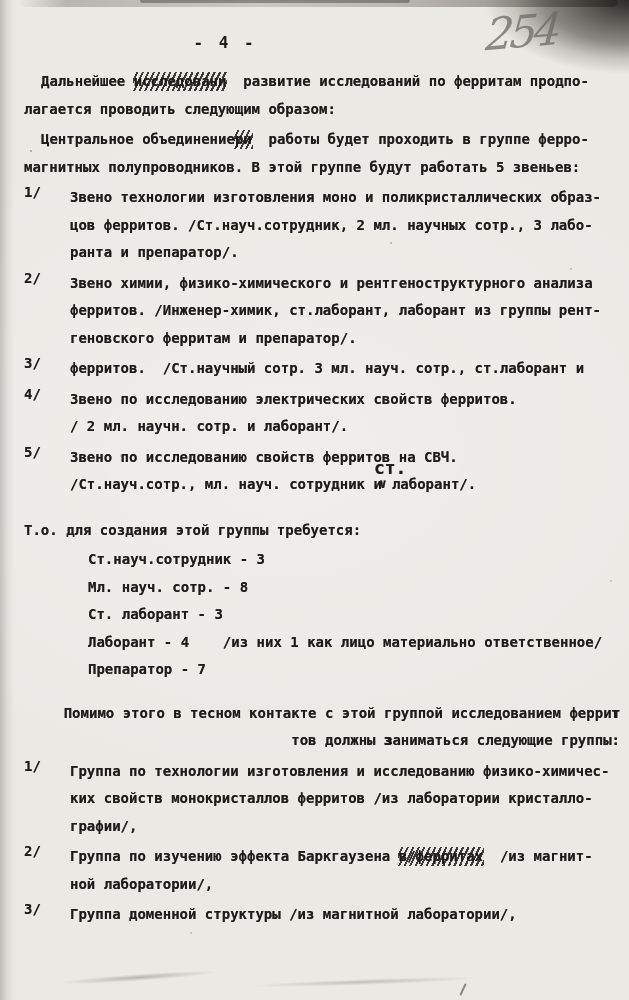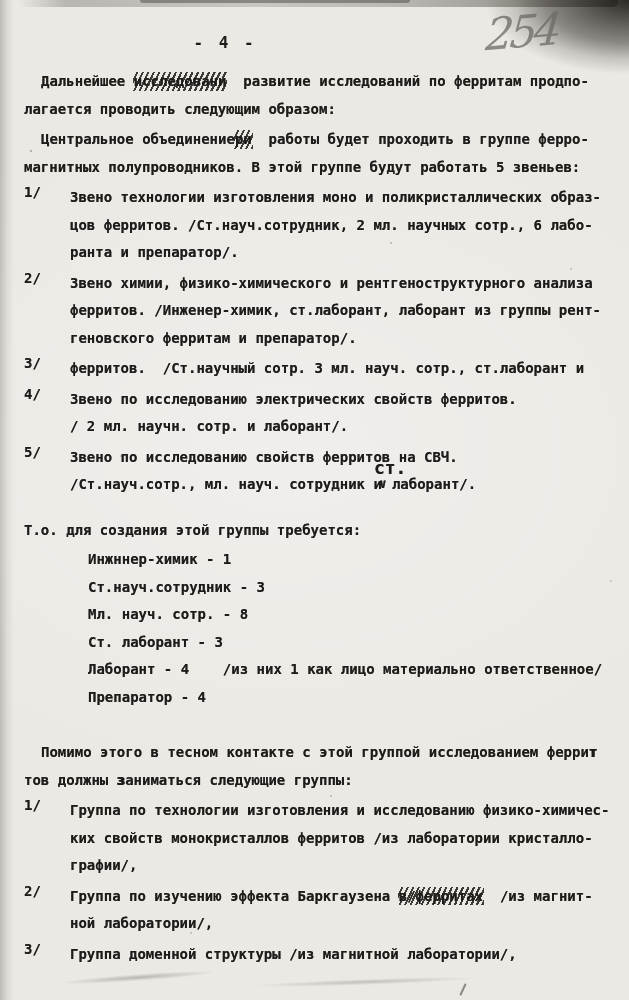--- a/index.html
+++ b/index.html
@@ -48,21 +48,21 @@
   }
   .line { height:27.5px; line-height:27.5px; white-space:pre; }
   .line.indent { padding-left:17px; }
   .block { margin-top:3px; }
   .block:first-child { margin-top:0; }
   .block.item { display:flex; }
   .block.item .num { width:46px; flex:none; }
   .block.item .itext { flex:1; min-width:0; }
   .block.plain { margin-top:18px; }
   .block.staff { margin-top:2px; padding-left:64px; }
-  .block:nth-child(10) { margin-top:28px; }
+  .block:nth-child(10) { margin-top:16px;text-align:right; }
   
   .seg.strike { position:relative; display:inline-block;text-align:center; }
   .seg.strike::after {
     content:""; position:absolute; left:-1px; right:-1px; top:4px; bottom:5px;
     background:repeating-linear-gradient(115deg, transparent 0 3px, rgba(30,28,25,.85) 3px 5px);
   }
   
   .seg.over { text-shadow:.7px 0 0 currentColor, -.7px 0 0 currentColor; }
   
   .ins { position:relative; display:inline-block; width:10px; height:27.5px; vertical-align:bottom; }
@@ -97,21 +97,21 @@
         <div class="line"><span class="seg">лагается проводить следующим образом:</span></div>
       </div>
       <div class="block para">
         <div class="line indent"><span class="seg">Центральное объединение</span><span class="seg strike">ри</span><span class="seg">  работы будет проходить в группе ферро-</span></div>
         <div class="line"><span class="seg">магнитных полупроводников. В этой группе будут работать 5 звеньев:</span></div>
       </div>
       <div class="block item">
         <span class="num">1/</span>
         <div class="itext">
           <div class="line"><span class="seg">Звено технологии изготовления моно и поликристаллических образ-</span></div>
-          <div class="line"><span class="seg">цов ферритов. /Ст.науч.сотрудник, 2 мл. научных сотр., 6 лабо-</span></div>
+          <div class="line"><span class="seg">цов ферритов. /Ст.науч.сотрудник, 2 мл. научных сотр., 3 лабо-</span></div>
           <div class="line"><span class="seg">ранта и препаратор/.</span></div>
         </div>
       </div>
       <div class="block item">
         <span class="num">2/</span>
         <div class="itext">
           <div class="line"><span class="seg">Звено химии, физико-химического и рентгеноструктурного анализа</span></div>
           <div class="line"><span class="seg">ферритов. /Инженер-химик, ст.лаборант, лаборант из группы рент-</span></div>
           <div class="line"><span class="seg">геновского ферритам и препаратор/.</span></div>
         </div>
@@ -133,26 +133,25 @@
         <span class="num">5/</span>
         <div class="itext">
           <div class="line"><span class="seg">Звено по исследованию свойств ферритов на СВЧ.</span></div>
           <div class="line"><span class="seg">/Ст.науч.сотр., мл. науч. сотрудник и</span><span class="ins"><span class="ins-text">ст.</span><span class="ins-caret">∨</span></span><span class="seg">лаборант/.</span></div>
         </div>
       </div>
       <div class="block plain">
         <div class="line"><span class="seg">Т.о. для создания этой группы требуется:</span></div>
       </div>
       <div class="block staff">
-        <div class="line"><span class="seg">Инжннер-химик - 1</span></div>
         <div class="line"><span class="seg">Ст.науч.сотрудник - 3</span></div>
         <div class="line"><span class="seg">Мл. науч. сотр. - 8</span></div>
         <div class="line"><span class="seg">Ст. лаборант - 3</span></div>
         <div class="line"><span class="seg">Лаборант - 4    /из них 1 как лицо материально ответственное/</span></div>
-        <div class="line"><span class="seg">Препаратор - 4</span></div>
+        <div class="line"><span class="seg">Препаратор - 7</span></div>
       </div>
       <div class="block para">
         <div class="line indent"><span class="seg">Помимо этого в тесном контакте с этой группой исследованием ферри</span><span class="seg over">т</span></div>
         <div class="line"><span class="seg">тов должны </span><span class="seg over">з</span><span class="seg">аниматься следующие группы:</span></div>
       </div>
       <div class="block item">
         <span class="num">1/</span>
         <div class="itext">
           <div class="line"><span class="seg">Группа по технологии изготовления и исследованию физико-химичес-</span></div>
           <div class="line"><span class="seg">ких свойств монокристаллов ферритов /из лаборатории кристалло-</span></div>

